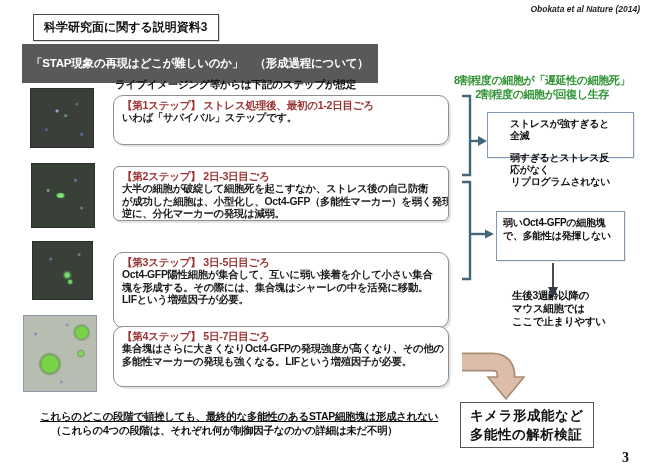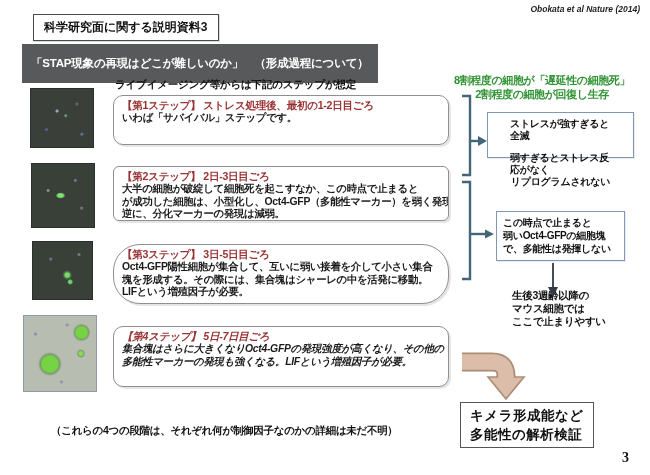--- a/index.html
+++ b/index.html
@@ -21,22 +21,22 @@
               font-size:11px;font-weight:bold;line-height:14px;letter-spacing:-.4px;}
 
   .step{left:113px;width:336px;border:1.5px solid #8f8f8f;border-radius:10px;
         background:#fff;padding:3px 8px 2px 8px;box-sizing:border-box;
         box-shadow:2px 2px 0 rgba(0,0,0,.10);overflow:hidden;}
   .step .hd{font-size:10.6px;font-weight:bold;line-height:13px;white-space:nowrap;letter-spacing:-.3px;}
   .step .ln{font-size:10.4px;font-weight:bold;line-height:12.6px;color:#1a1a1a;
             white-space:nowrap;letter-spacing:-.3px;}
   .s1{top:95px;height:50px;}
   .s2{top:166px;height:55px;border-radius:6px;}
-  .s3{top:244px;height:60px;border-radius:27px;}
-  .s4{top:326px;height:61px;font-style:italic;}
+  .s3{top:252px;height:76px;}
+  .s4{top:326px;height:61px;}
 
   .micro{box-sizing:border-box;}
   .m1{left:30px;top:88px;width:64px;height:60px;background-color:#3a3f3a;border:1px solid #2b2f2b;
       background-image:
         radial-gradient(circle at 42% 38%, rgba(185,205,255,.75) 0 1px, transparent 2px),
         radial-gradient(circle at 56% 46%, rgba(160,255,160,.45) 0 1px, transparent 2px),
         radial-gradient(circle at 25% 70%, rgba(110,130,210,.5) 0 1px, transparent 2px),
         radial-gradient(circle at 74% 26%, rgba(210,160,160,.35) 0 1px, transparent 2px),
         radial-gradient(circle at 82% 78%, rgba(130,170,255,.45) 0 1px, transparent 2px);}
   .m2{left:31px;top:163px;width:64px;height:65px;background-color:#394038;border:1px solid #2b2f2b;
@@ -103,21 +103,21 @@
   <div class="abs micro m3"></div>
   <div class="abs micro m4"></div>
 
   <div class="abs step s1">
     <div class="hd" style="color:#993333;">【第1ステップ】 ストレス処理後、最初の1-2日目ごろ</div>
     <div class="ln">いわば「サバイバル」ステップです。</div>
   </div>
 
   <div class="abs step s2">
     <div class="hd" style="color:#993333;">【第2ステップ】 2日-3日目ごろ</div>
-    <div class="ln">大半の細胞が破綻して細胞死を起こすなか、この時点で止まると</div>
+    <div class="ln">大半の細胞が破綻して細胞死を起こすなか、ストレス後の自己防衛</div>
     <div class="ln">が成功した細胞は、小型化し、Oct4-GFP（多能性マーカー）を弱く発現。</div>
     <div class="ln">逆に、分化マーカーの発現は減弱。</div>
   </div>
 
   <div class="abs step s3">
     <div class="hd" style="color:#993333;">【第3ステップ】 3日-5日目ごろ</div>
     <div class="ln">Oct4-GFP陽性細胞が集合して、互いに弱い接着を介して小さい集合</div>
     <div class="ln">塊を形成する。その際には、集合塊はシャーレの中を活発に移動。</div>
     <div class="ln">LIFという増殖因子が必要。</div>
   </div>
@@ -129,21 +129,20 @@
   </div>
 
   <div class="abs callout c1">
     <div>ストレスが強すぎると全滅</div>
     <div class="gap"></div>
     <div>弱すぎるとストレス反応がなく</div>
     <div class="center">リプログラムされない</div>
   </div>
 
   <div class="abs callout c2">
-    <div>この時点で止まると</div>
     <div>弱いOct4-GFPの細胞塊</div>
     <div>で、多能性は発揮しない</div>
   </div>
 
   <div class="abs mouse-note">
     <div>生後3週齢以降の</div>
     <div>マウス細胞では</div>
     <div>ここで止まりやすい</div>
   </div>
 
@@ -166,20 +165,21 @@
       <polygon points="548,287 558,287 553,297" fill="#333a44"></polygon>
     </g>
 
     <g>
       <path d="M462,362 L492,362 Q506,362 506,376 L506,379" fill="none" stroke="#aa8c74" stroke-width="19"></path>
       <polygon points="488,377 524,377 506,399" fill="#dcbdaa" stroke="#aa8c74" stroke-width="1.6"></polygon>
       <path d="M462,362 L492,362 Q506,362 506,376 L506,378" fill="none" stroke="#dcbdaa" stroke-width="15.5"></path>
     </g>
   </svg>
 
+  <div class="abs footer1">これらのどこの段階で頓挫しても、最終的な多能性のあるSTAP細胞塊は形成されない</div>
   <div class="abs footer2">（これらの4つの段階は、それぞれ何が制御因子なのかの詳細は未だ不明）</div>
 
   <div class="abs chimera">
     <div>キメラ形成能など</div>
     <div>多能性の解析検証</div>
   </div>
 
   <div class="abs pagenum">3</div>
 
 </div>

